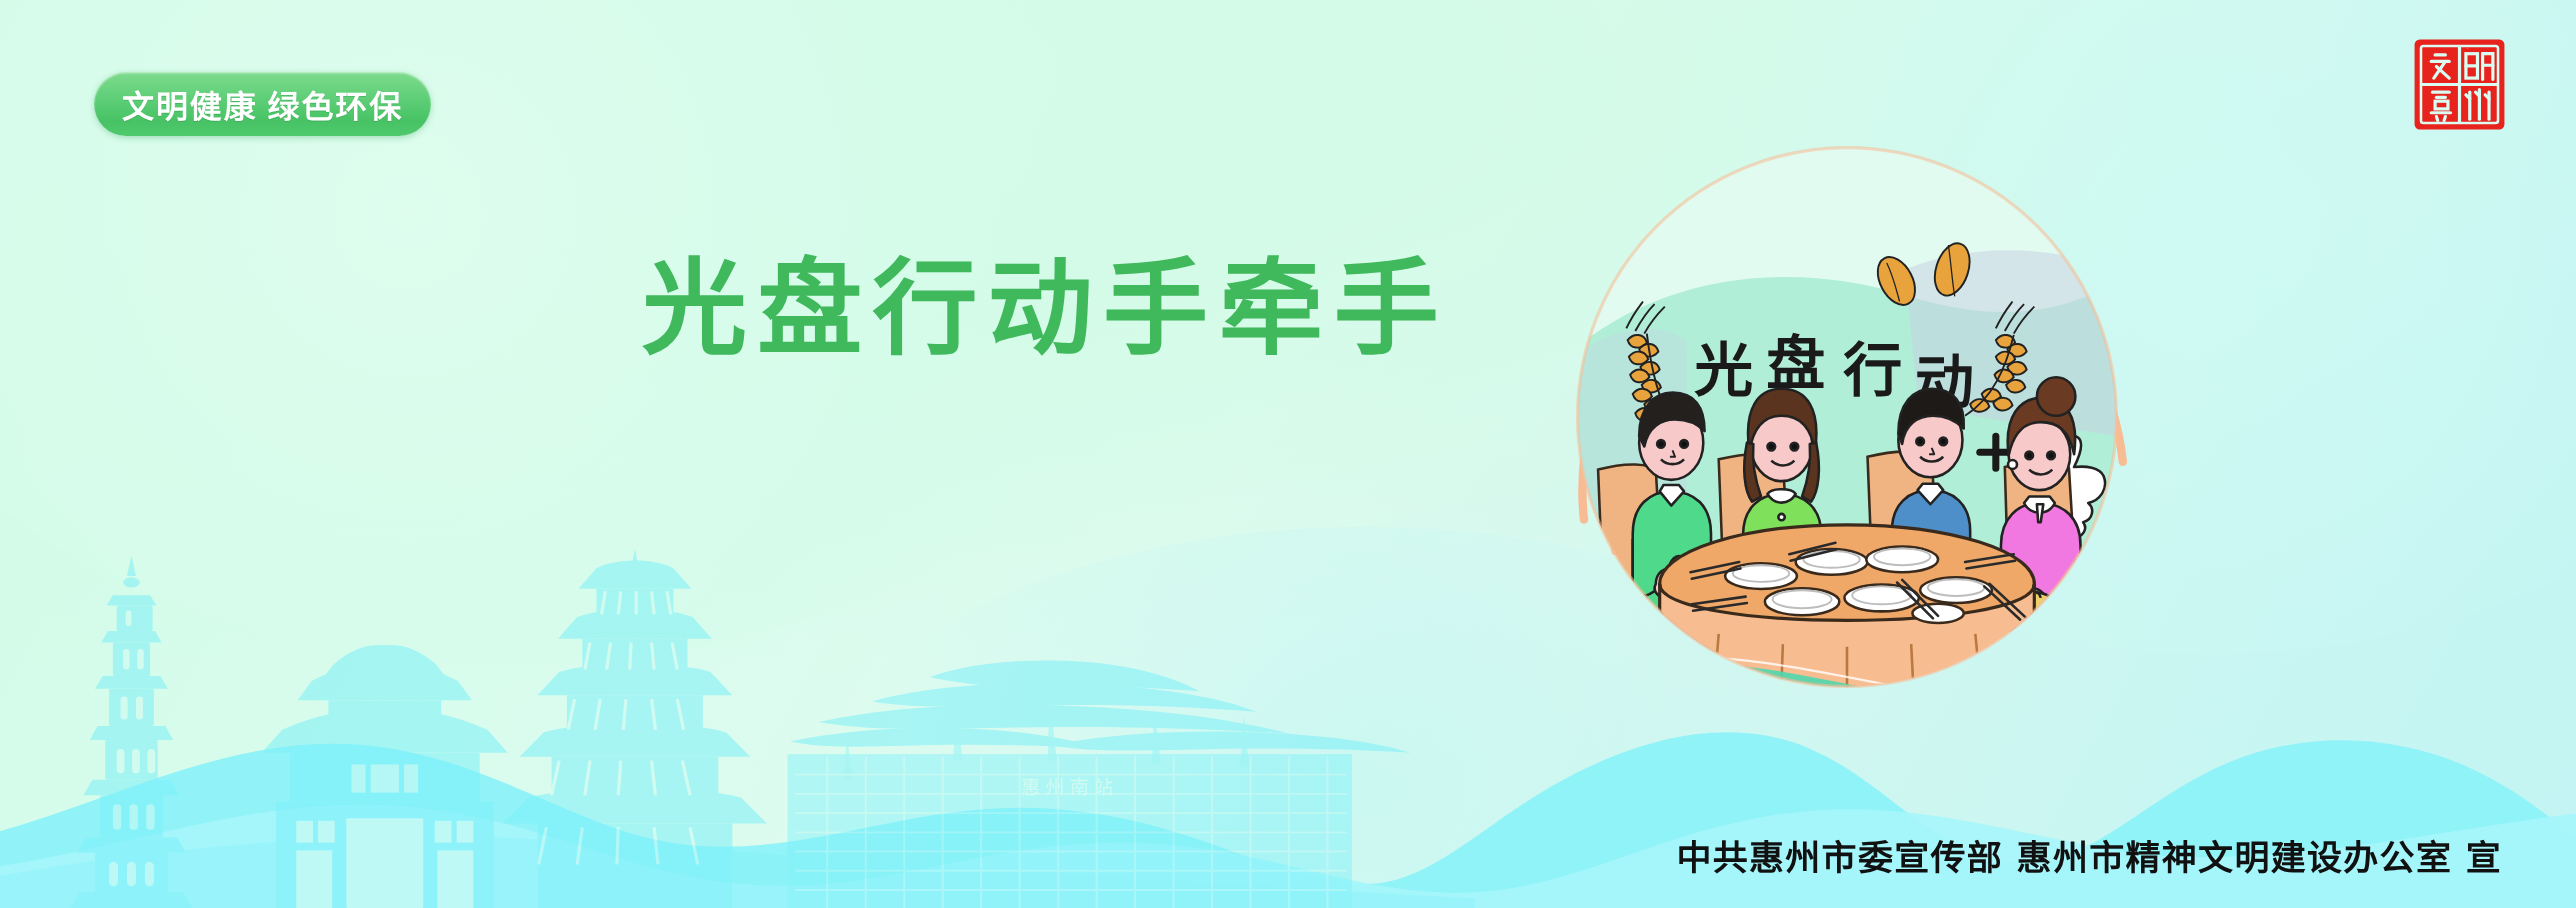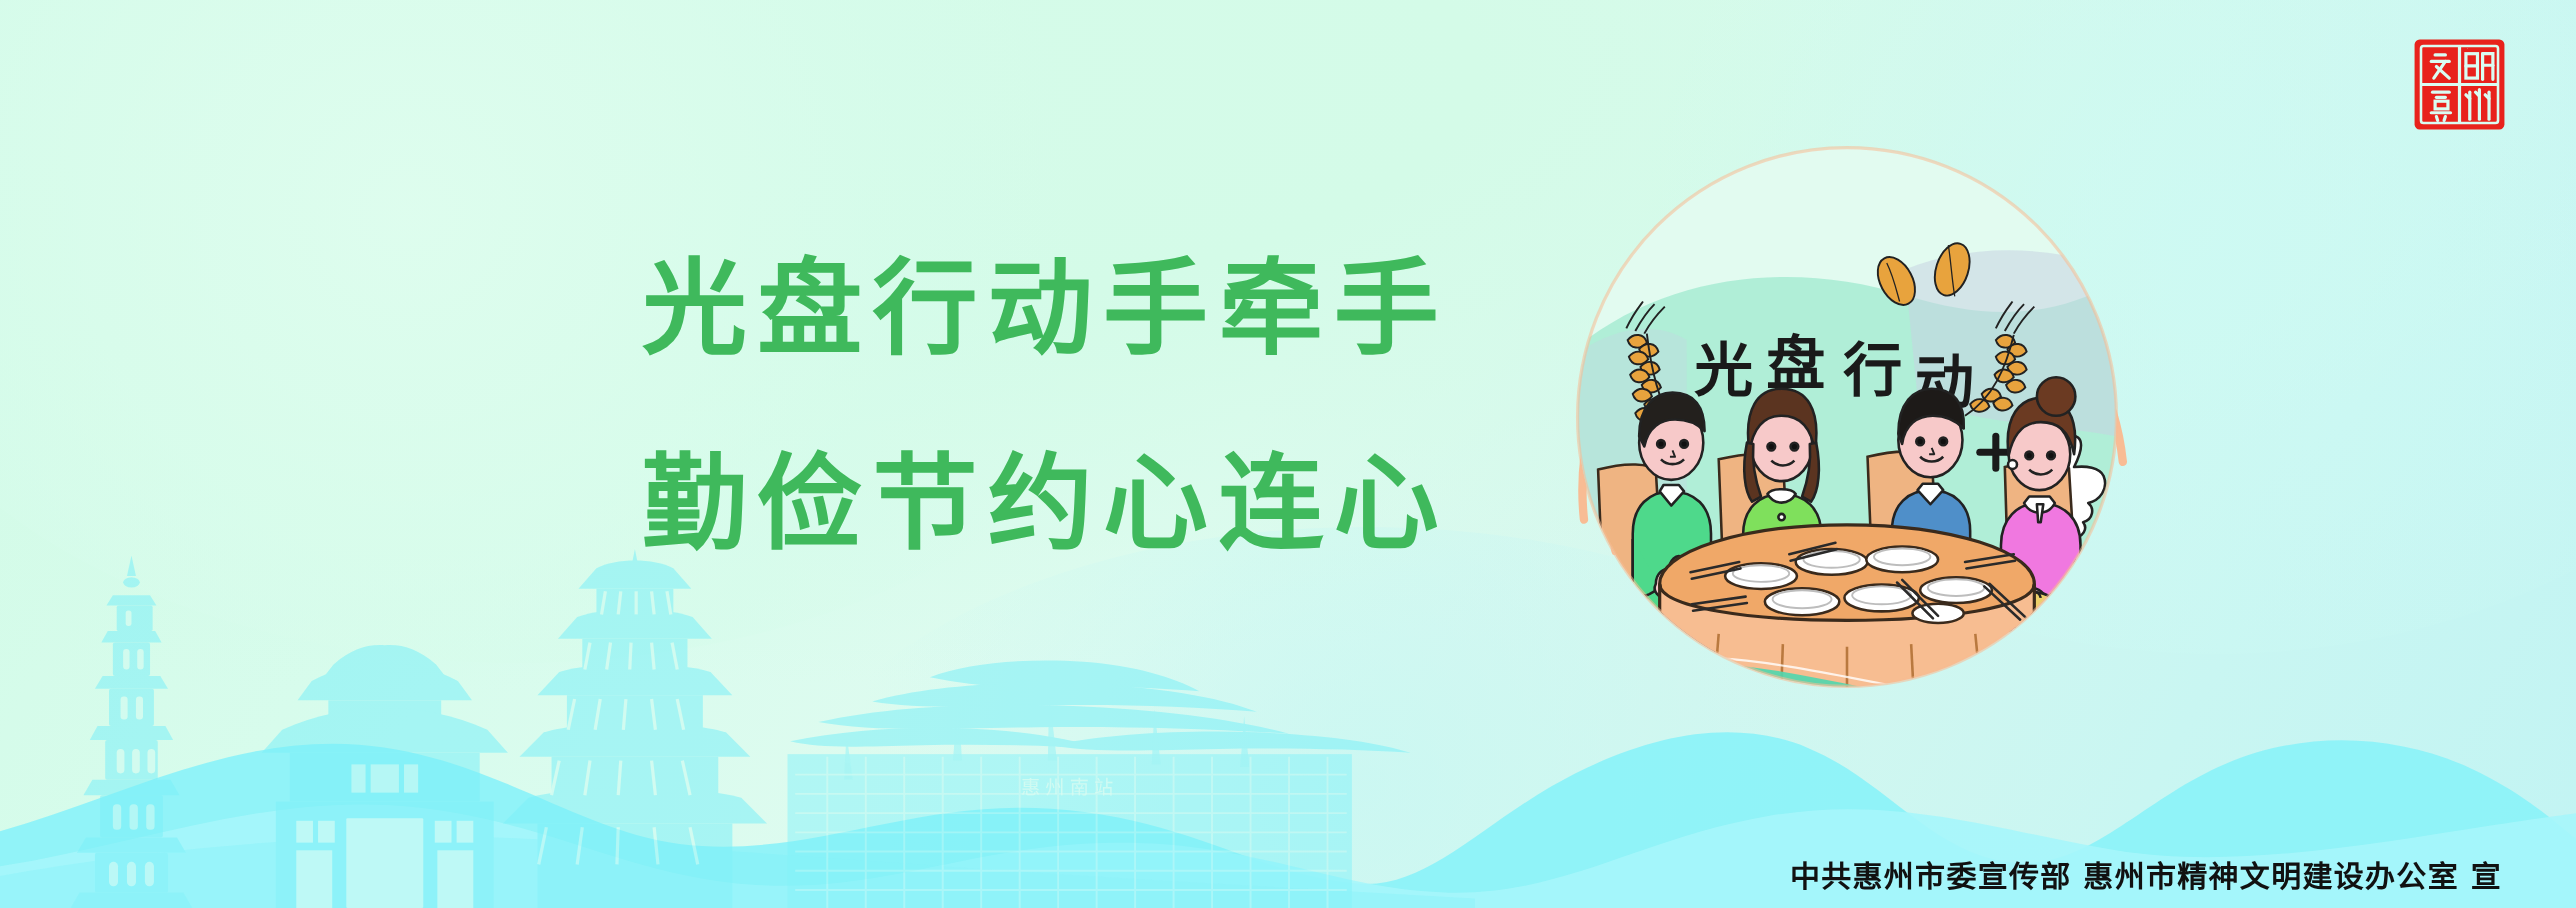--- a/index.html
+++ b/index.html
@@ -61,25 +61,25 @@
     font-weight:900;
     font-size:105px;
     line-height:1.86;
     letter-spacing:10.3px;
     white-space:nowrap;
     text-align:right;
   }
 
   
   .attribution{
-    position:absolute;right:74px;bottom:12px;
+    position:absolute;right:74px;bottom:28px;
     color:#111111;
     font-family:"DejaVu Sans","Liberation Sans",sans-serif;
     font-weight:800;
-    font-size:30px;
+    font-size:35px;
     letter-spacing:1.3px;
     white-space:nowrap;
   }
 
   
   .seal{position:absolute;right:69px;top:37px;width:95px;height:95px;}
 
   
   .illus{position:absolute;left:1507px;top:77px;width:680px;height:680px;}
 </style>
@@ -253,24 +253,26 @@
           <line x1="1890" y1="324" x2="1890" y2="560"></line>
           <line x1="1950" y1="324" x2="1950" y2="560"></line>
           <line x1="2010" y1="324" x2="2010" y2="560"></line>
           <line x1="2070" y1="324" x2="2070" y2="560"></line>
         </g>
         <text x="1668" y="382" text-anchor="middle" fill="#d9fdf3" opacity="0.8" font-family="'DejaVu Sans','Liberation Sans',sans-serif" font-size="30" letter-spacing="8">惠州南站</text>
       </g>
     </g>
   </svg>
 
+  <div class="badge">
+    <span class="badge-text">文明健康  绿色环保</span>
+  </div>
 
   <div class="headline">
     <div class="headline-line">光盘行动手牵手</div>
-    <div class="headline-line">勤俭节约心连心</div>
   </div>
 
   <svg class="seal" viewBox="0 0 148 148">
     <defs>
       <filter id="rough">
           <feTurbulence type="fractalNoise" baseFrequency="0.9" numOctaves="2" result="n"></feTurbulence>
         <feDisplacementMap in="SourceGraphic" in2="n" scale="2.2"></feDisplacementMap>
         </filter>
     </defs>
     <g filter="url(#rough)">

